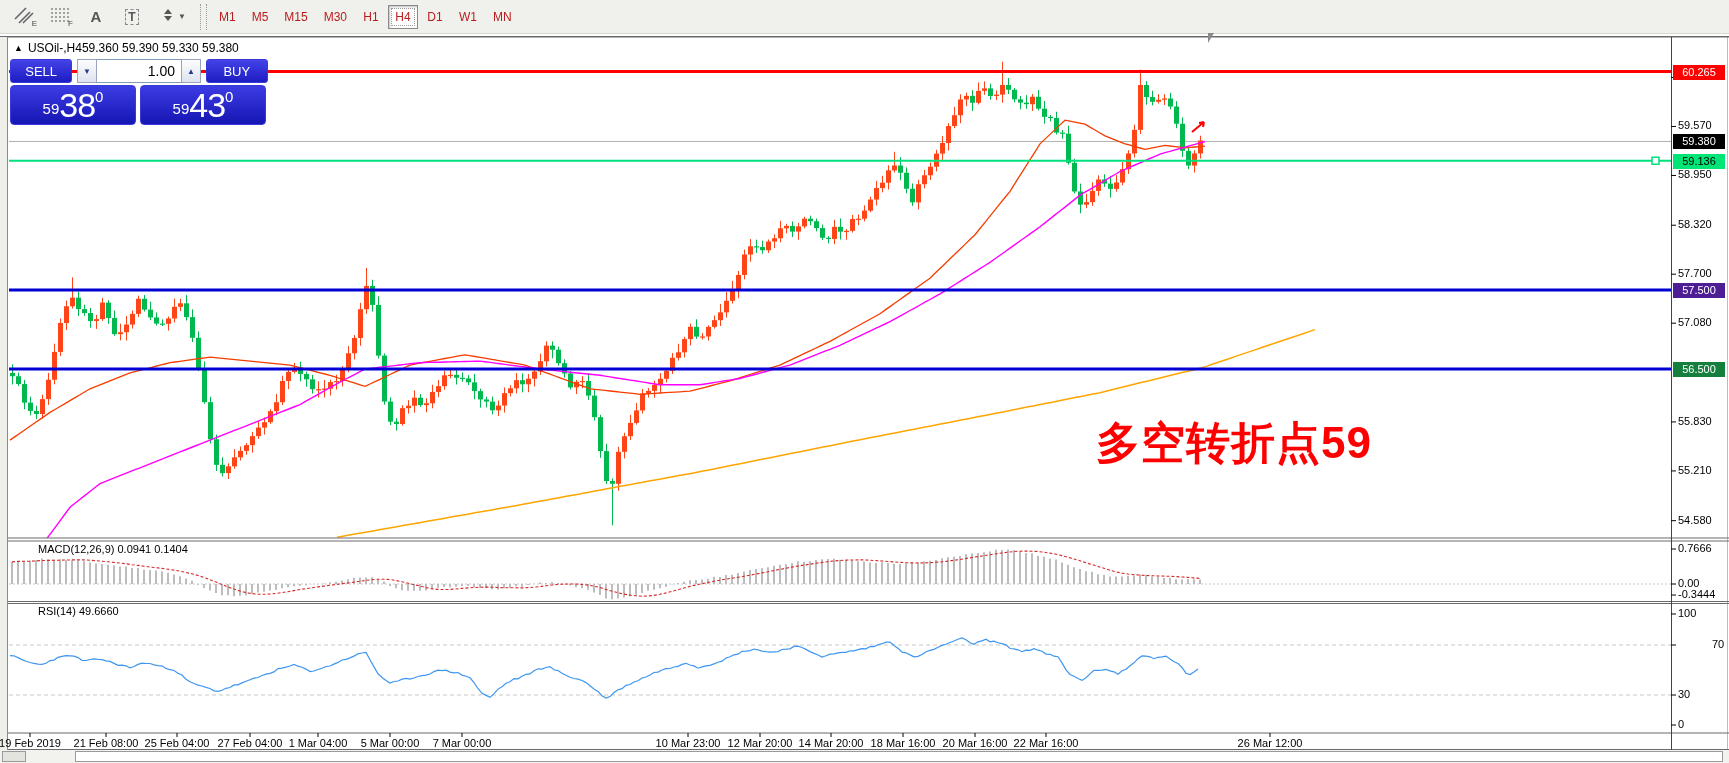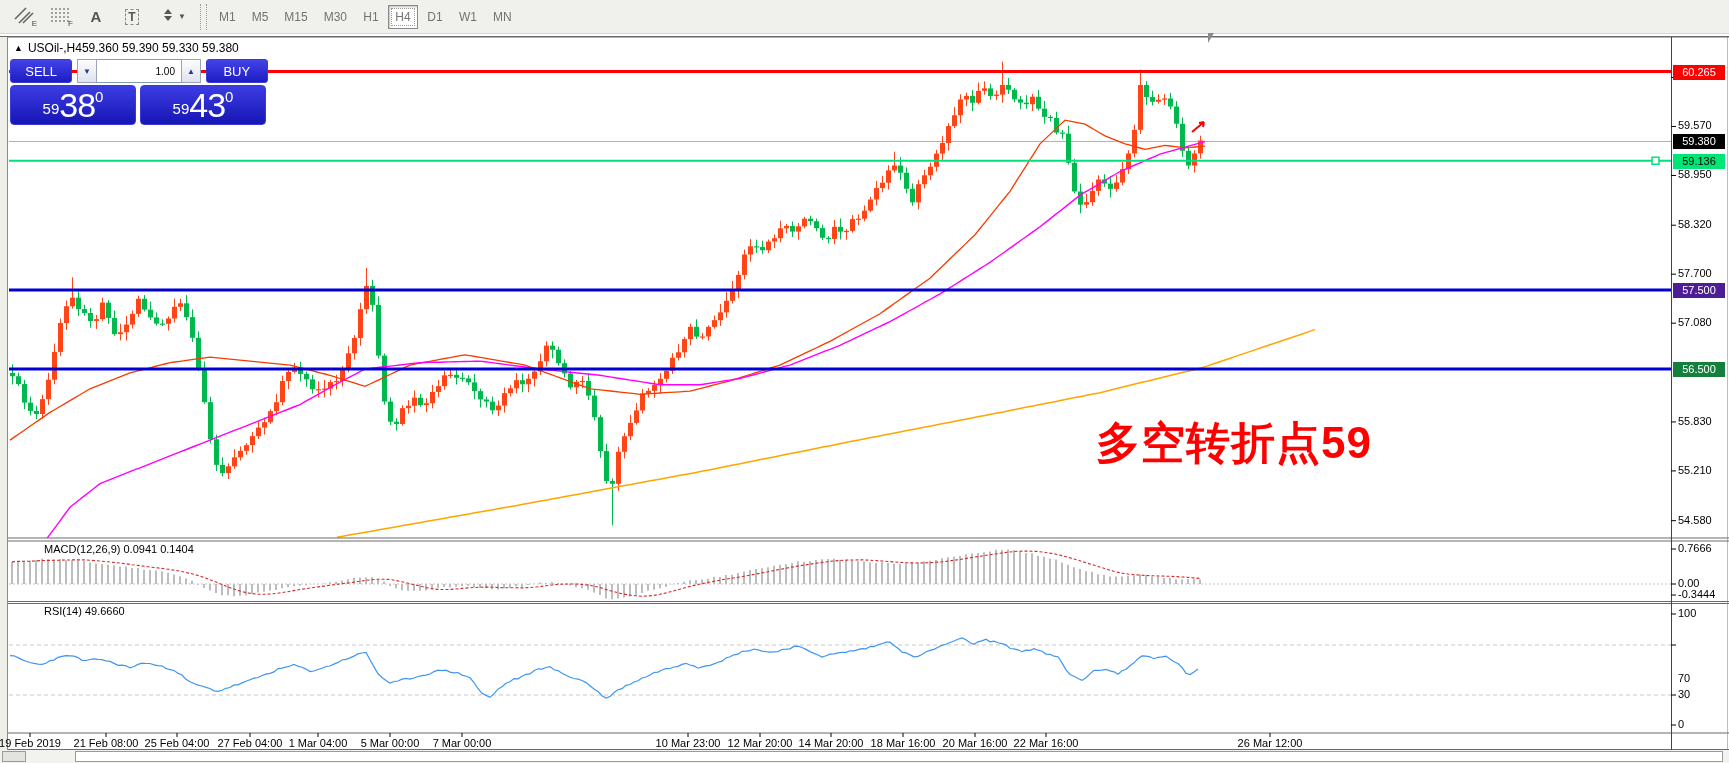--- a/index.html
+++ b/index.html
@@ -11,21 +11,21 @@
   .toolbar { position:absolute; left:0; top:0; width:1729px; height:34px;
              background:#f0f0ec; border-bottom:1px solid #d8d8d2; display:flex; align-items:center; }
   .tool-btn { width:34px; height:26px; margin:0 1px; display:flex; align-items:center; justify-content:center;
               background:transparent; border:1px solid transparent; cursor:pointer; position:relative; }
   .tool-sub { position:absolute; right:3px; bottom:1px; font-size:8px; color:#444; }
   .tool-letter { font-size:15px; color:#555; font-weight:bold; }
   .tbox { border:1px dashed #888; padding:0 2px; font-size:12px; color:#555; font-weight:bold; }
   .caret { font-size:8px; color:#555; margin-left:2px; }
   .tb-sep { width:7px; height:26px; margin:0 4px; border-left:1px dotted #9a9a9a; border-right:1px dotted #9a9a9a; }
   .tf-btn { min-width:30px; height:24px; padding:0 6px; margin:0 1px; display:flex; align-items:center; justify-content:center;
-            font-size:12px; color:#737373; border:1px solid transparent; cursor:pointer; }
+            font-size:12px; color:#b91c1c; border:1px solid transparent; cursor:pointer; }
   .tf-btn.active { background:#ffffff; border:1px solid #8a8a8a;
                    box-shadow: inset 1px 1px 2px rgba(0,0,0,.25); outline:1px dotted #999; outline-offset:-4px; }
 
   
   .win-border-top { position:absolute; left:0; top:36px; width:1729px; height:1px; background:#6a6a6a; }
   .left-strip { position:absolute; left:0; top:37px; width:8px; height:726px; background:#efefea;
                 border-right:1px solid #8a8a8a; }
   .right-border { position:absolute; left:1727px; top:37px; width:1px; height:726px; background:#bdbdbd; }
 
   .chart-title { position:absolute; left:14px; top:41px; font-size:12px; color:#000; z-index:30; }
@@ -34,35 +34,35 @@
 
   
   .trade-panel { position:absolute; left:10px; top:59px; width:258px; z-index:40; }
   .tp-row1 { display:flex; height:24px; }
   .btn-blue { background:linear-gradient(#4343e8,#1c1cc2); color:#fff; border:1px solid #3a3ad8;
               border-radius:3px; font-size:13px; display:flex; align-items:center; justify-content:center; cursor:pointer; }
   .sell-btn,.buy-btn { width:66px; height:24px; }
   .stepper { width:21px; height:24px; background:linear-gradient(#fdfdfd,#dfe3ef); border:1px solid #9aa4c0;
              display:flex; align-items:center; justify-content:center; font-size:8px; color:#223a8f; cursor:pointer; }
   .vol-input { width:84px; height:24px; border:1px solid #7f9db9; border-left:none; border-right:none;
-               font-size:10px; text-align:right; padding:0 6px; font-family:"Liberation Sans",sans-serif; }
+               font-size:14px; text-align:right; padding:0 6px; font-family:"Liberation Sans",sans-serif; }
   .tp-row2 { display:flex; margin-top:2px; }
   .quote-box { width:126px; height:40px; background:linear-gradient(#3c3ce4,#1616b4); border:1px solid #3a3ad8;
                border-radius:4px; color:#fff; display:flex; align-items:flex-end; justify-content:center;
                padding-bottom:2px; cursor:pointer; }
   .quote-box + .quote-box { margin-left:4px; }
   .q-small { font-size:15px; line-height:26px; }
   .q-big { font-size:34px; line-height:34px; letter-spacing:-1px; }
   .q-sup { font-size:15px; line-height:15px; align-self:flex-start; margin-top:3px; }
 
   
   .ax-label { position:absolute; left:1678px; font-size:11px; color:#000; white-space:nowrap; }
   .badge { position:absolute; left:1673px; width:52px; height:15px; line-height:15px; font-size:11px;
            text-align:center; z-index:20; }
-  .panel-label { position:absolute; left:8px; font-size:11px; color:#000; z-index:25;padding-left:36px; }
+  .panel-label { position:absolute; left:2px; font-size:11px; color:#000; z-index:25;padding-left:36px; }
   .date-label { position:absolute; font-size:11px; color:#000; transform:translateX(-50%); white-space:nowrap; }
 
   .annotation-cn { position:absolute; left:1096px; top:414px; font-size:44px; font-weight:bold;
                    color:#ff0000; z-index:15; letter-spacing:1px; }
 
   
   .bottom-strip { position:absolute; left:0; top:750px; width:1729px; height:13px; background:#f2f2ee; }
   .bs-small { position:absolute; left:2px; top:1px; width:24px; height:11px; background:#e4e4de; border:1px solid #9a9a9a; }
   .bs-track { position:absolute; left:75px; top:1px; width:1648px; height:11px; background:#fff; border:1px solid #9a9a9a; }
 
@@ -849,21 +849,21 @@
       <div class="ax-label" style="top: 218.22px;">58.320</div>
       <div class="ax-label" style="top: 267.2px;">57.700</div>
       <div class="ax-label" style="top: 316.18px;">57.080</div>
       <div class="ax-label" style="top: 414.93px;">55.830</div>
       <div class="ax-label" style="top: 463.91px;">55.210</div>
       <div class="ax-label" style="top: 513.68px; text-align: center;">54.580</div>
       <div class="ax-label" style="top: 542px;">0.7666</div>
       <div class="ax-label" style="top: 577px;">0.00</div>
       <div class="ax-label" style="top: 588px;">-0.3444</div>
       <div class="ax-label" style="top: 607px;">100</div>
-      <div class="ax-label" style="top: 672px;">70</div>
+      <div class="ax-label" style="top: 638px; margin-left: 34px;">70</div>
       <div class="ax-label" style="top: 688px;">30</div>
       <div class="ax-label" style="top: 718px;">0</div>
     </div>
   <div id="badges">
       <div class="badge" style="top: 64.565px; background: rgb(255, 0, 0); color: rgb(255, 255, 255);">60.265</div>
       <div class="badge" style="top: 134.48px; background: rgb(0, 0, 0); color: rgb(255, 255, 255);">59.380</div>
       <div class="badge" style="top: 153.756px; background: rgb(0, 230, 118); color: rgb(0, 0, 0);">59.136</div>
       <div class="badge" style="top: 283px; background: #4c1d95; color: rgb(255, 255, 255);">57.500</div>
       <div class="badge" style="top: 362px; background: #15803d; color: rgb(255, 255, 255);">56.500</div>
     </div>

